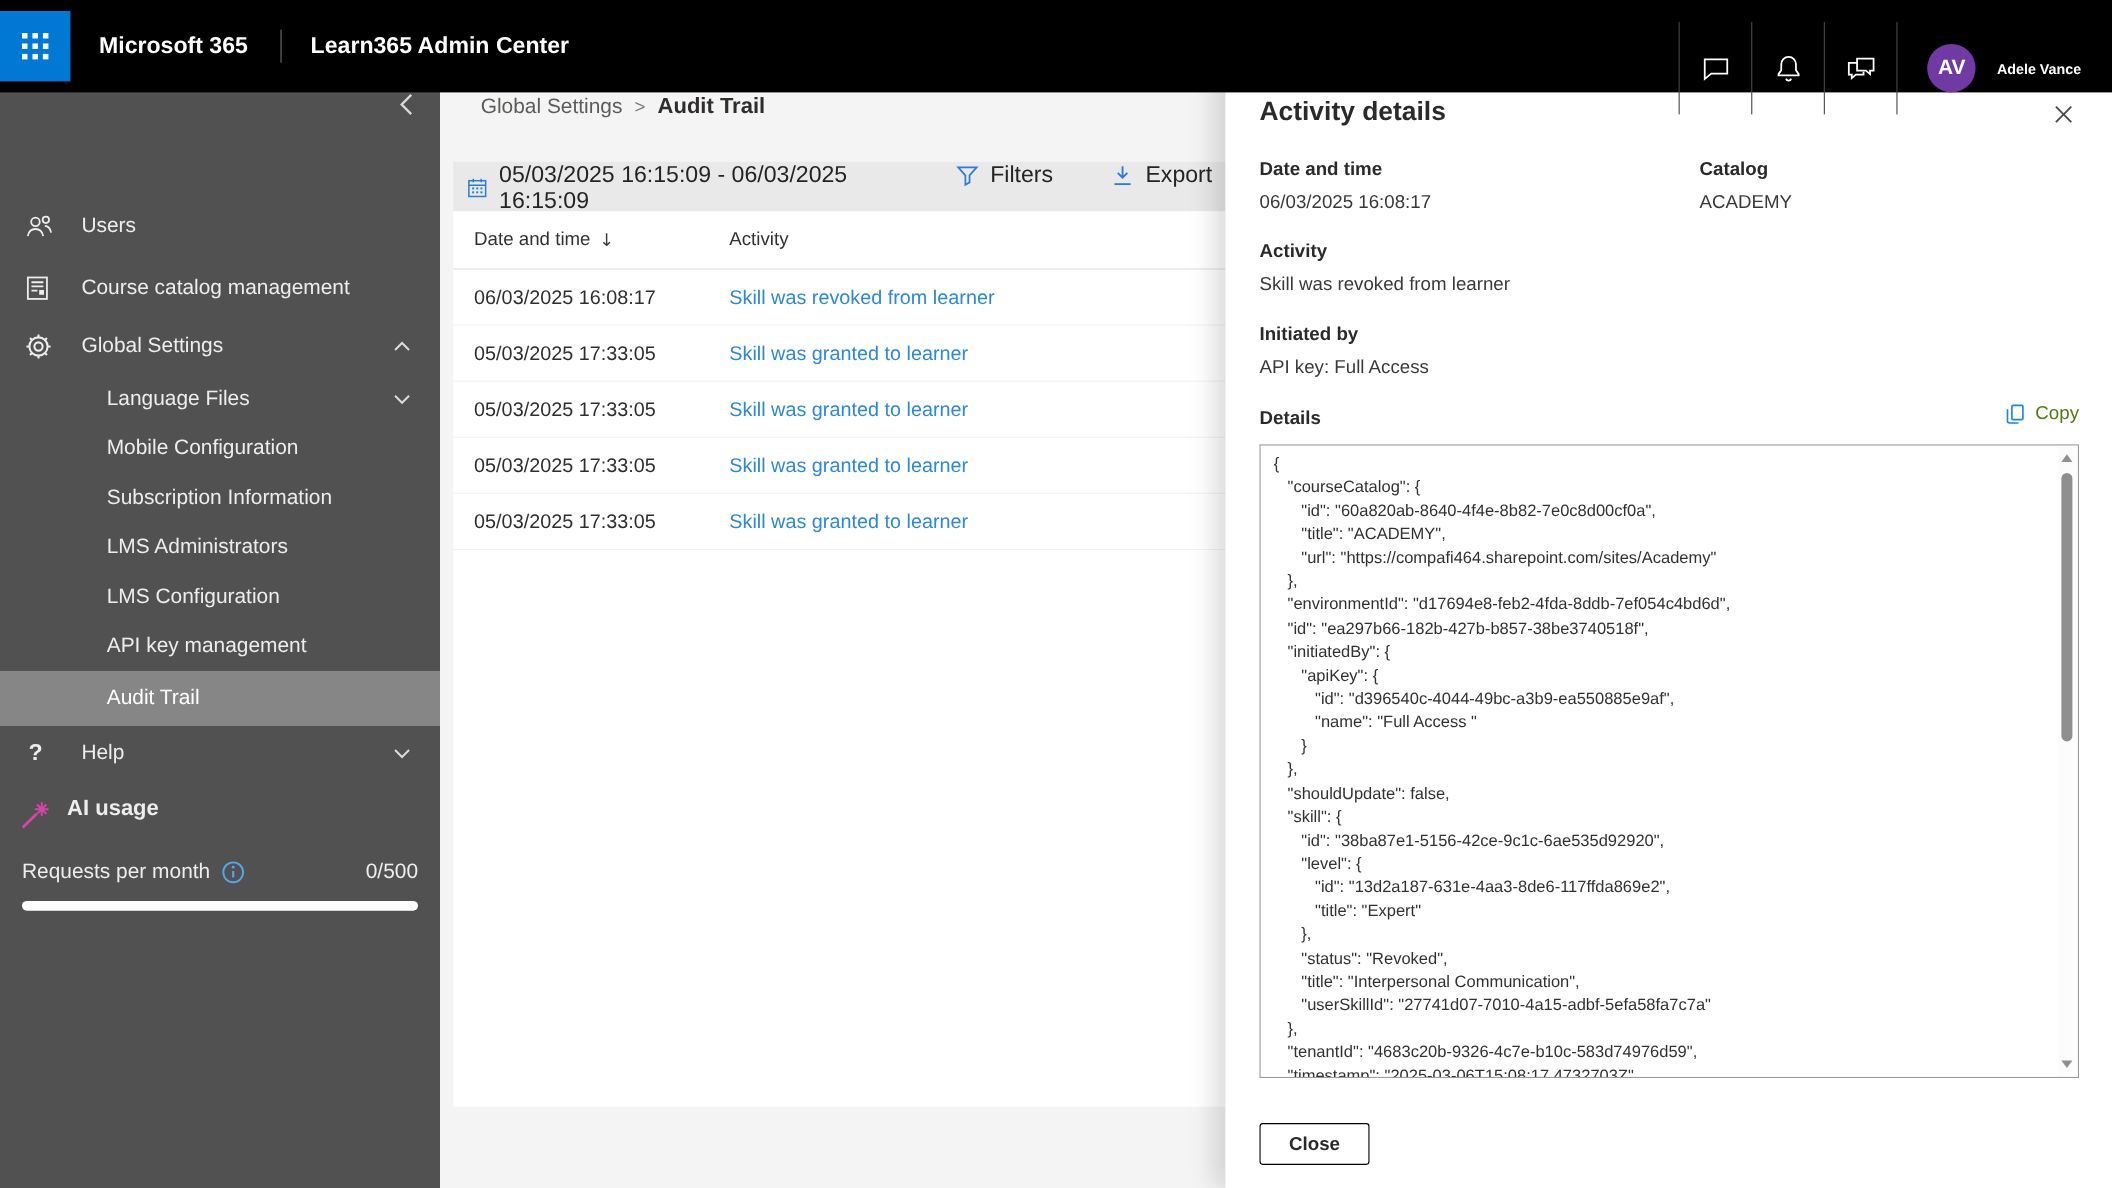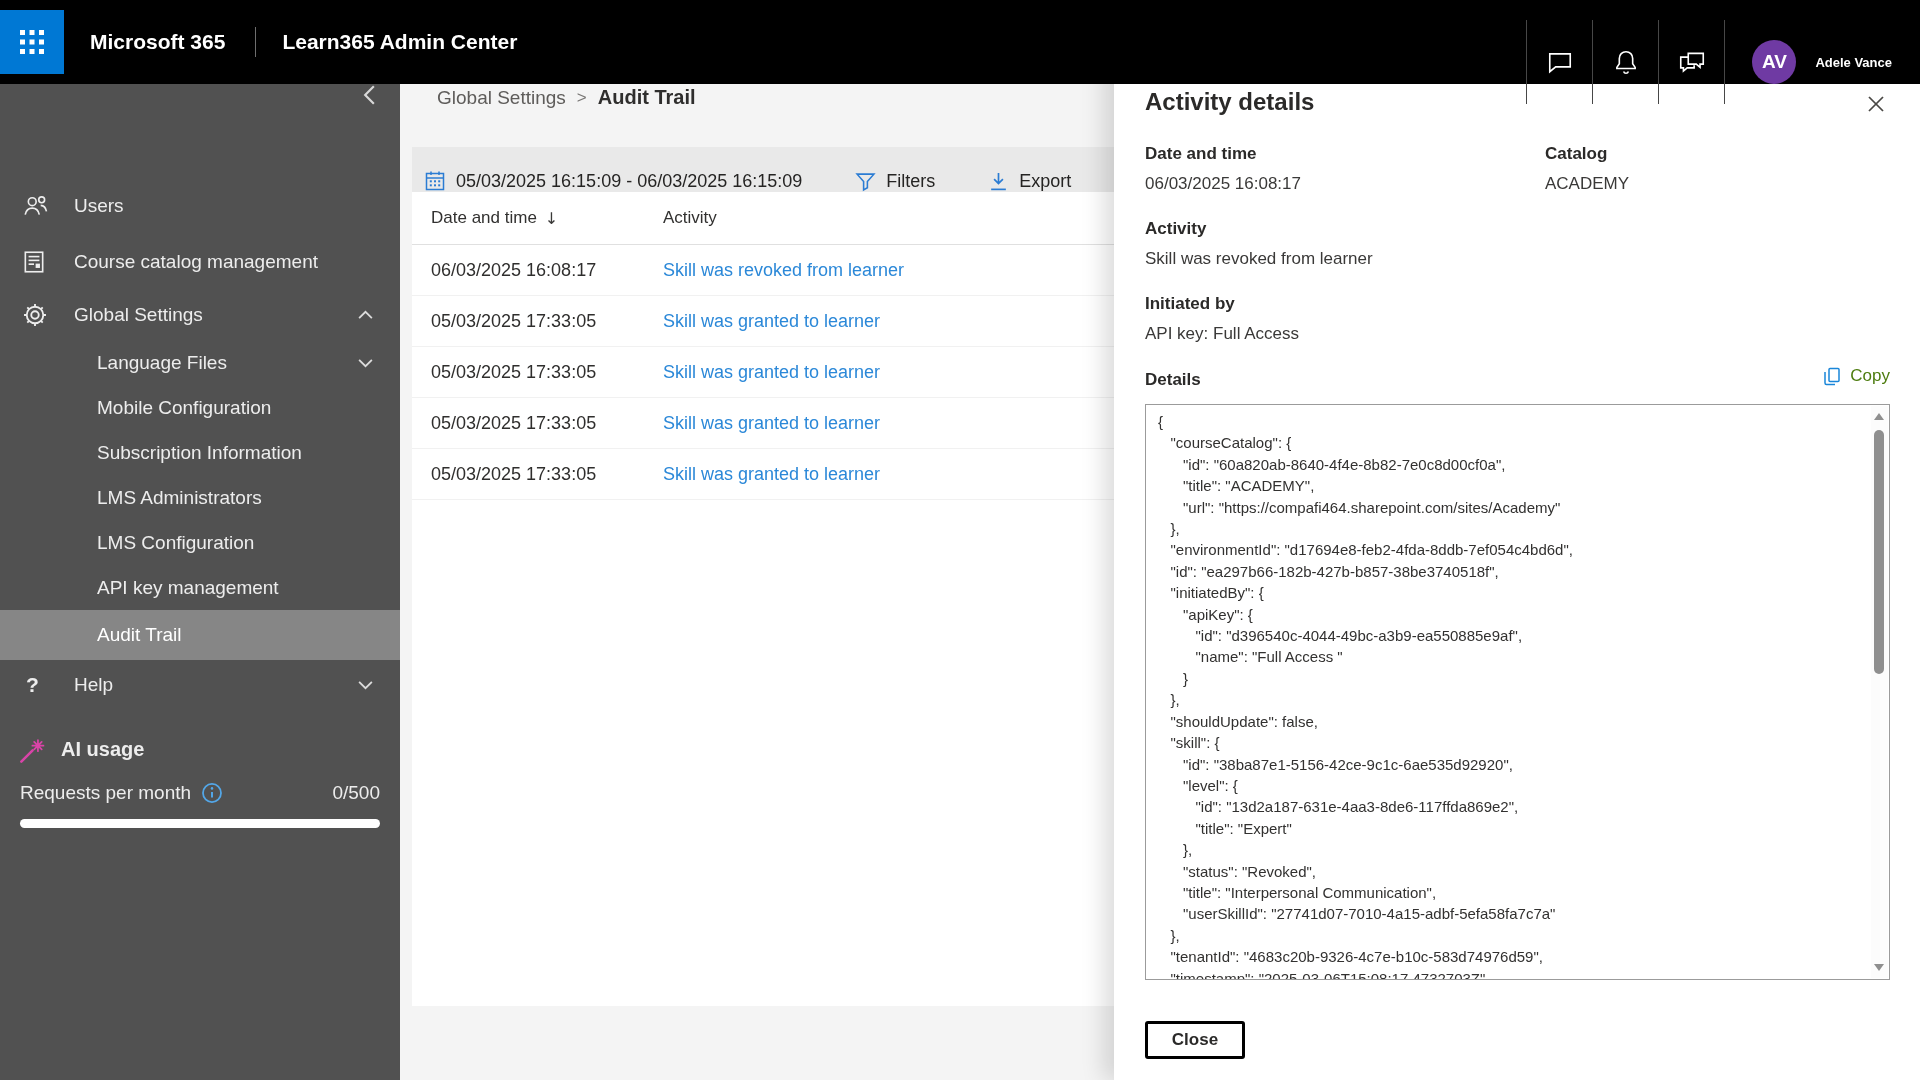--- a/index.html
+++ b/index.html
@@ -28,33 +28,33 @@
   .collapse { position:absolute; top:16px; right:20px; cursor:pointer; padding:4px; }
   .nav { position:absolute; top:114px; left:0; right:0; }
   .nav-item { position:relative; display:flex; align-items:center; padding-left:74px; font-size:19px; cursor:pointer; }
   .nav-item.sub { padding-left:97px; }
   .nav-item.selected { background:#868686; color:#fff; }
   .nav-icon { position:absolute; left:21px; top:50%; transform:translateY(-50%); }
   .help-q { position:absolute; left:26px; top:50%; transform:translateY(-50%); font-size:21px; font-weight:700; color:#ededed; }
   .nav-chevron { position:absolute; right:26px; top:50%; transform:translateY(-50%); }
 
   .ai { position:absolute; left:0; right:0; top:660px; }
-  .ai-row { display:flex; align-items:center; gap:12px; padding-left:18px; height:50px; font-size:20px; font-weight:700; }
+  .ai-row { display:flex; align-items:flex-start; gap:12px; padding-left:18px; height:50px; font-size:20px; font-weight:700; }
   .req-row { display:flex; align-items:center; gap:10px; padding:0 20px; font-size:19px; margin-top:8px; }
   .req-count { margin-left:auto; }
   .usage-bar { margin:15px 20px 0; height:9px; border-radius:5px; background:#ffffff; }
 
   
   .main { position:absolute; left:400px; top:64px; width:714px; bottom:0; background:#f4f4f4; }
   .breadcrumb { position:absolute; left:37px; top:22px; display:flex; align-items:center; gap:11px; font-size:19px; color:#5e5c5a; }
   .breadcrumb .parent { cursor:pointer; }
   .breadcrumb .sep { font-size:17px; color:#7a7876; }
   .breadcrumb .current { font-size:20px; font-weight:700; color:#2f2e2d; }
   .card { position:absolute; left:12px; right:0; top:83px; bottom:74px; background:#fff; }
-  .toolbar { height:45px; background:#e9e9e9; display:flex; align-items:flex-end; padding:0 12px; font-size:18px; color:#252423;gap:26px; }
+  .toolbar { height:45px; background:#e9e9e9; display:flex; align-items:flex-start; padding:0 12px; font-size:21px; color:#252423;gap:26px; }
   .tool { display:flex; align-items:center; gap:10px; cursor:pointer; }
   .tool + .tool { margin-left:27px; }
   .thead { display:flex; align-items:center; height:53px; border-bottom:1px solid #e0e0e0; font-size:17px; color:#323130; padding-left:19px; }
   .th-date { width:232px; display:flex; align-items:center; gap:8px; cursor:pointer; }
   .sort { font-size:16px; color:#3a3938; font-family:"DejaVu Sans",sans-serif; }
   .trow { display:flex; align-items:center; height:51px; border-bottom:1px solid #f1f1f1; font-size:18px; padding-left:19px; }
   .trow .date { width:232px; color:#2f2e2d; }
   .trow a { color:#2b88d8; text-decoration:none; cursor:pointer; }
 
   
@@ -65,21 +65,21 @@
   .f-label { font-size:17px; font-weight:700; color:#2b2a29; }
   .f-value { margin-top:10px; font-size:17px; color:#3a3938; }
   .details-label { position:absolute; left:31px; top:306px; font-size:17px; font-weight:700; color:#2b2a29; }
   .copy { position:absolute; right:30px; top:302px; display:flex; align-items:center; gap:8px; color:#4d7c0f; font-size:17px; cursor:pointer; }
   .details-box { position:absolute; left:31px; right:30px; top:340px; height:576px; border:1px solid #9b9b9b; background:#fff; }
   .details-box pre { margin:0; height:100%; padding:6px 36px 0 12px; font-family:inherit; font-size:15px; line-height:21.4px; color:#323130; white-space:pre; overflow:hidden; }
   .vscroll { position:absolute; top:1px; right:1px; bottom:1px; width:17px; background:#fcfcfc; cursor:default; }
   .sb-up { position:absolute; top:7px; left:3px; width:0; height:0; border-left:5.5px solid transparent; border-right:5.5px solid transparent; border-bottom:7px solid #8f8f8f; }
   .sb-down { position:absolute; bottom:7px; left:3px; width:0; height:0; border-left:5.5px solid transparent; border-right:5.5px solid transparent; border-top:7px solid #8f8f8f; }
   .sb-thumb { position:absolute; left:3px; width:10px; top:24px; height:244px; border-radius:5px; background:#8f8f8f; cursor:pointer; }
-  .close-btn { position:absolute; left:31px; top:957px; width:100px; height:38px; background:#fff; border:3px solid #000000; border-radius:3px; font-size:17px; font-weight:700; color:#2b2a29; display:grid; place-items:center; cursor:pointer; }
+  .close-btn { position:absolute; left:31px; top:957px; width:100px; height:38px; background:#fff; border:1px solid #000000; border-radius:3px; font-size:17px; font-weight:700; color:#2b2a29; display:grid; place-items:center; cursor:pointer; }
 </style>
 </head>
 <body>
 
 <div class="topbar">
   <div class="waffle">
     <svg width="26" height="26" viewBox="0 0 26 26" fill="#fff">
       <rect x="1" y="1" width="5" height="5"></rect>
         <rect x="10.5" y="1" width="5" height="5"></rect>
         <rect x="20" y="1" width="5" height="5"></rect>

